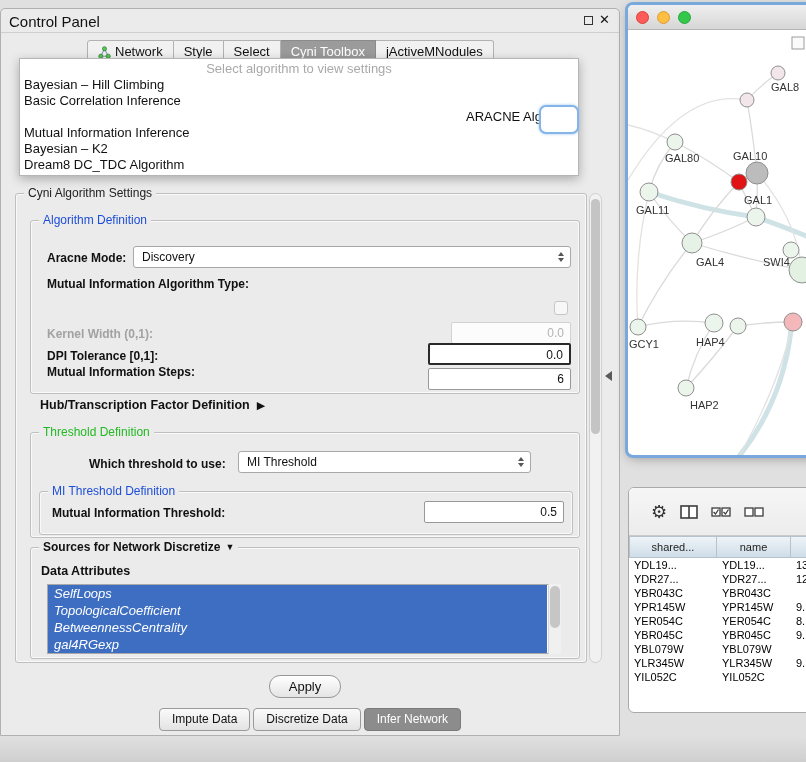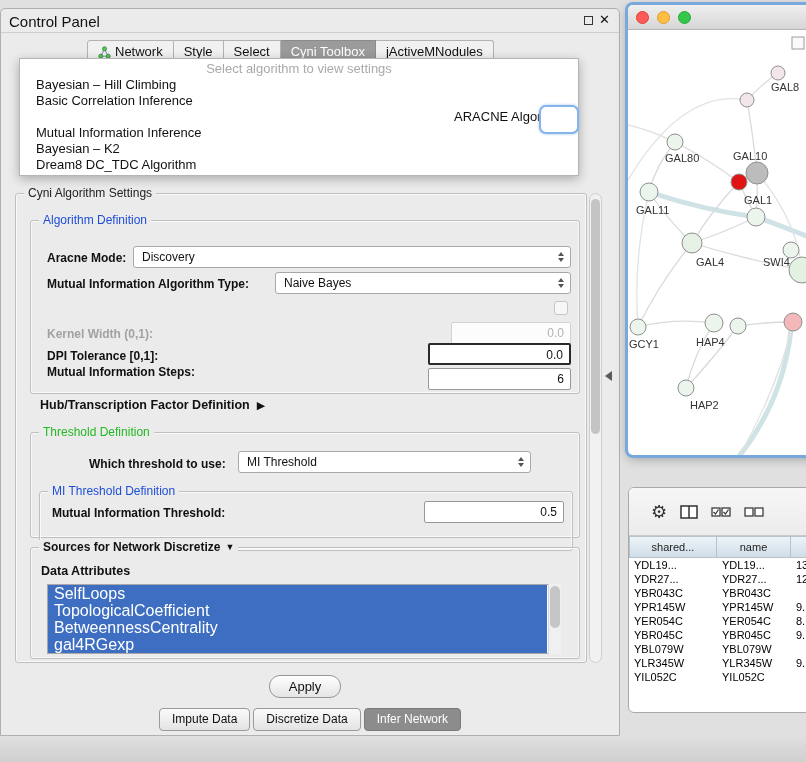--- a/index.html
+++ b/index.html
@@ -14,21 +14,21 @@
   .cp-float{position:absolute;right:26px;top:7px;width:9px;height:9px;border:1.5px solid #333;background:transparent;}
   .cp-close{position:absolute;right:9px;top:3px;font-size:13px;font-weight:bold;color:#111;cursor:default;}
   .cp-tabs{position:absolute;left:86px;top:31px;display:flex;z-index:5;}
   .tab{display:flex;align-items:center;gap:4px;padding:3px 10px 4px;font-size:13px;color:#111;background:#f1f1f1;border:1px solid #b2b2b2;border-left-width:0;white-space:nowrap;}
   .tab:first-child{border-left-width:1px;border-radius:3px 0 0 0;align-items:flex-end;}
   .tab:last-child{border-radius:0 3px 0 0;}
   .tab.sel{background:#9b9b9b;color:#fff;border-color:#8b8b8b;}
   .tabicon{width:13px;height:13px;}
 
   
-  .algo-popup{position:absolute;left:18px;top:49px;width:560px;background:#fff;border:1px solid #b5b5b5;box-shadow:0 3px 10px rgba(0,0,0,.28);z-index:50;padding:2px 12px;}
+  .algo-popup{position:absolute;left:18px;top:49px;width:560px;background:#fff;border:1px solid #b5b5b5;box-shadow:0 3px 10px rgba(0,0,0,.28);z-index:50;padding:2px 0;}
   .algo-item{height:16px;line-height:16px;font-size:13px;padding-left:4px;color:#111;white-space:nowrap;}
   .algo-item.prompt{text-align:center;color:#a9a9a9;padding-left:0;}
   .algo-item.current{font-weight:normal;text-align:right;}
   .combo-remnant{position:absolute;left:538px;top:96px;width:40px;height:29px;background:#fff;border:2px solid #85b4e8;border-radius:7px;z-index:60;box-shadow:0 0 3px #9cc4ee;}
 
   
   .group{position:absolute;border:1px solid #bfbfbf;border-radius:3px;box-shadow:inset 0 0 0 1px rgba(255,255,255,.7);}
   .gtitle{position:absolute;top:-8px;left:8px;background:#ebebeb;padding:0 4px;font-size:12px;color:#222;white-space:nowrap;display:inline-flex;align-items:center;gap:5px;}
   .gtitle.blue{color:#1d4ed8;}
   .gtitle.green{color:#23b923;}
@@ -45,21 +45,21 @@
   .combo .arrows i.dn{border-top:4px solid #555;}
   .field{position:absolute;background:#fff;border:1px solid #989898;font-size:12px;color:#111;text-align:right;padding:3px 6px 0 6px;height:22px;border-radius:2px;}
   .field.dis{border-color:#d2d2d2;color:#b3b3b3;background:#fcfcfc;}
   .field.strong{border:2px solid #2a2a2a;}
   .checkbox{position:absolute;width:14px;height:14px;background:#f7f7f7;border:1px solid #c6c6c6;border-radius:3px;}
 
   .hub{position:absolute;display:flex;align-items:center;gap:7px;font-size:12.5px;font-weight:bold;color:#111;}
   .hub .tri{font-size:11px;}
 
   .attr-list{position:absolute;background:#fff;border:1px solid #a8a8a8;overflow:hidden;padding-right:13px;}
-  .attr-item{height:17px;line-height:17px;font-size:16px;padding-left:6px;color:#111;white-space:nowrap;}
+  .attr-item{height:17px;line-height:17px;font-size:13px;padding-left:6px;color:#111;white-space:nowrap;font-style:italic;}
   .attr-item.sel{background:#3d6ec1;color:#fff;}
   .attr-scroll{position:absolute;right:0;top:0;bottom:0;width:13px;background:#f0f0f0;border-left:1px solid #d5d5d5;}
   .attr-scroll .thumb{position:absolute;left:1px;right:1px;top:2px;height:42px;background:#c6c6c6;border-radius:5px;}
 
   .apply{position:absolute;left:268px;top:666px;width:72px;height:23px;border:1px solid #979797;border-radius:11px;background:linear-gradient(#ffffff,#e4e4e4);font-size:13px;text-align:center;line-height:21px;color:#111;}
   .btabs{position:absolute;left:0;right:0;top:699px;display:flex;justify-content:center;gap:3px;}
   .btab{padding:3px 12px 4px;font-size:12px;border:1px solid #9a9a9a;border-radius:4px;background:linear-gradient(#fafafa,#e3e3e3);color:#111;white-space:nowrap;}
   .btab.sel{background:#8c8c8c;color:#fff;border-color:#7a7a7a;}
 
   .vscroll{position:absolute;left:588px;top:184px;width:13px;height:470px;background:#f1f1f1;border:1px solid #cfcfcf;border-radius:7px;}
@@ -153,27 +153,20 @@
         <span class="lbl" style="left:16px;top:30px;">Aracne Mode:</span>
         <div class="combo" style="left:102px;top:25px;width:438px;">
           <span class="cval">Discovery</span>
           <span class="arrows">
               <i class="up"></i>
               <i class="dn"></i>
             </span>
         </div>
 
         <span class="lbl" style="left:16px;top:56px;">Mutual Information Algorithm Type:</span>
-        <div class="combo" style="left:244px;top:51px;width:296px;">
-          <span class="cval">Naive Bayes</span>
-          <span class="arrows">
-              <i class="up"></i>
-              <i class="dn"></i>
-            </span>
-        </div>
 
         <span class="checkbox" style="left:523px;top:80px;"></span>
 
         <span class="lbl dis" style="left:16px;top:106px;">Kernel Width (0,1):</span>
         <div class="field dis" style="left:420px;top:101px;width:120px;">0.0</div>
 
         <span class="lbl" style="left:16px;top:128px;">DPI Tolerance [0,1]:</span>
         <div class="field strong" style="left:397px;top:122px;width:143px;">0.0</div>
 
         <span class="lbl" style="left:16px;top:144px;">Mutual Information Steps:</span>
@@ -190,21 +183,21 @@
 
         <span class="lbl" style="left:58px;top:24px;">Which threshold to use:</span>
         <div class="combo" style="left:207px;top:18px;width:293px;">
           <span class="cval">MI Threshold</span>
           <span class="arrows">
               <i class="up"></i>
               <i class="dn"></i>
             </span>
         </div>
 
-        <div class="group" style="left:8px;top:58px;width:534px;height:60px;">
+        <div class="group" style="left:8px;top:58px;width:534px;height:44px;">
           <span class="gtitle blue">MI Threshold Definition</span>
           <span class="lbl" style="left:12px;top:14px;">Mutual Information Threshold:</span>
           <div class="field" style="left:384px;top:9px;width:140px;">0.5</div>
         </div>
       </div>
 
       <div class="group" style="left:14px;top:353px;width:550px;height:112px;">
         <span class="gtitle bold">
           <span>Sources for Network Discretize</span>
           <span class="tri">▼</span>

